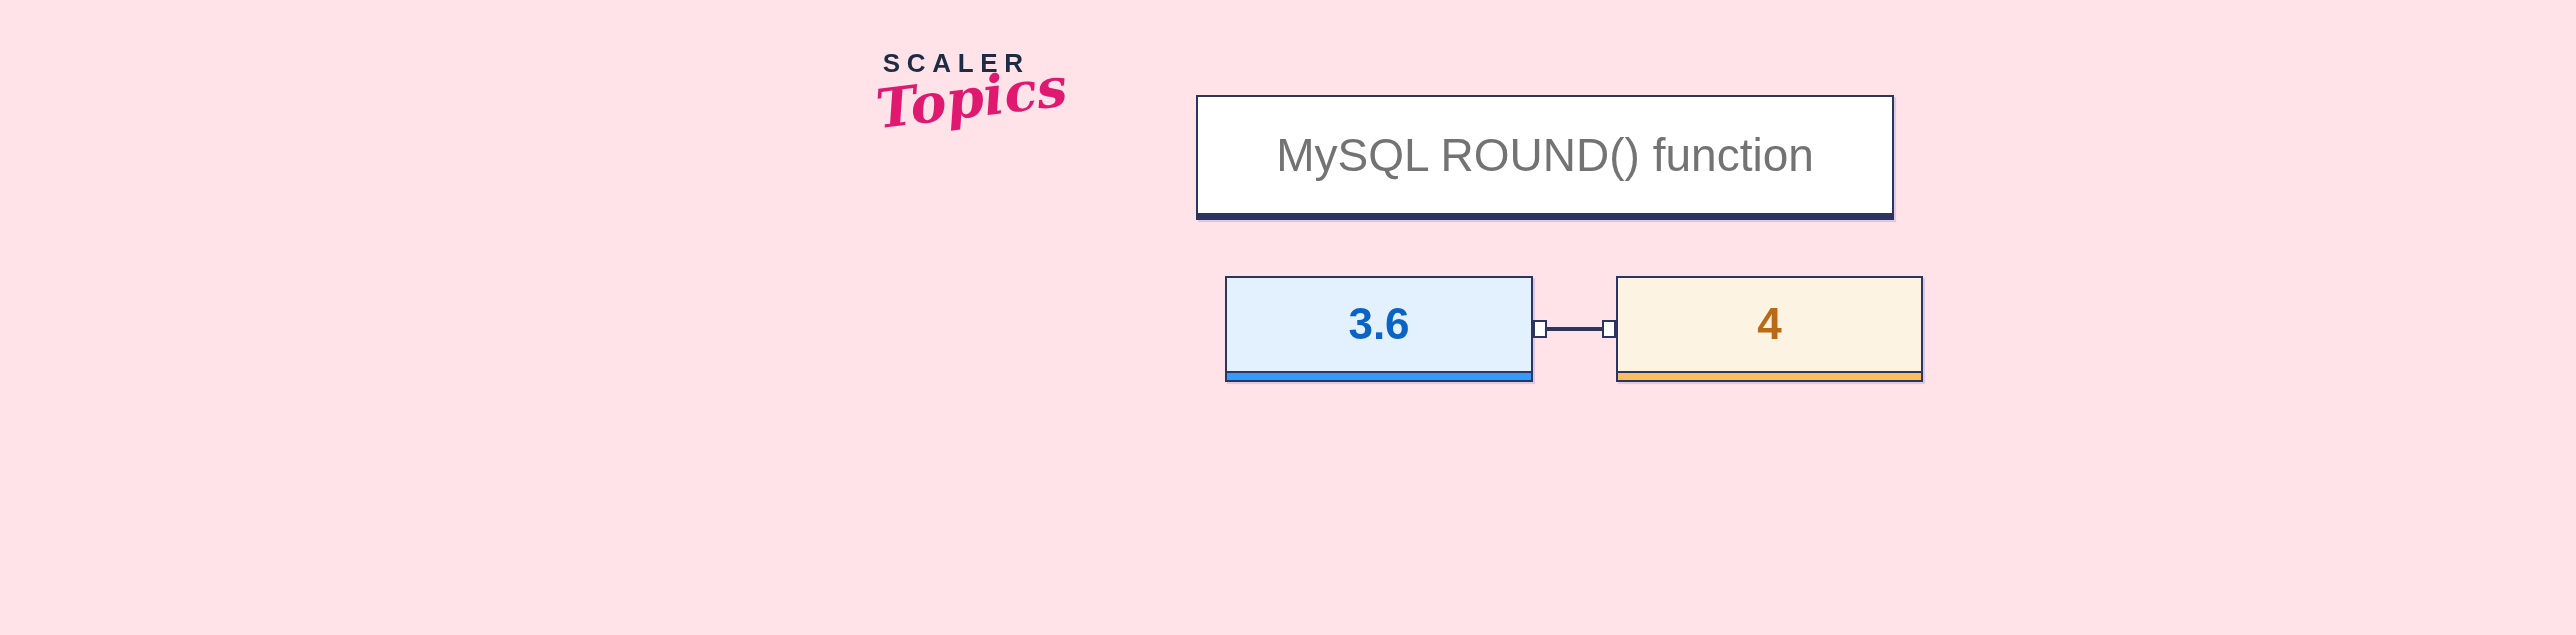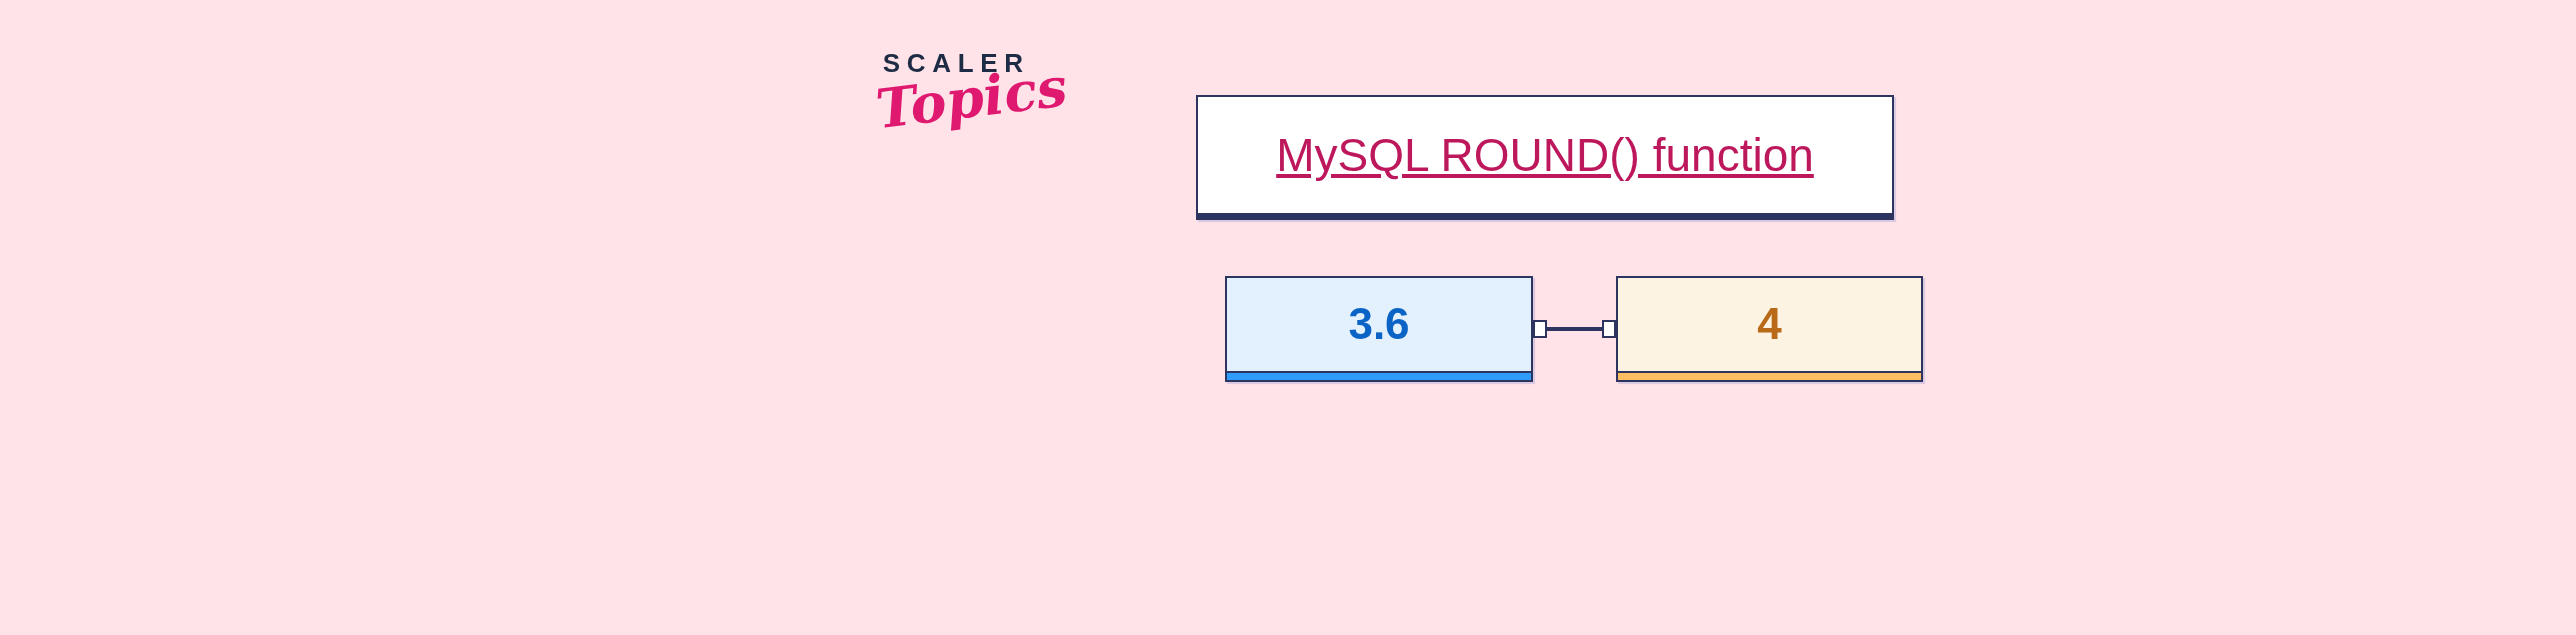--- a/index.html
+++ b/index.html
@@ -57,23 +57,22 @@
     background: #ffffff;
     border: 2.1px solid #2e3460;
     border-bottom-width: 7.2px;
     box-shadow: 2.1px 2.1px 0 rgba(189,178,219,0.55);
     display: flex;
     align-items: center;
     justify-content: center;
   }
   .title-text {
     font-size: 46px;
-    color: #be185d;
+    color: #737373;
     white-space: nowrap;
-    text-decoration: underline;
   }
 
   
   .row {
     position: absolute;
     left: 1196px;
     width: 698px;
     height: 106px;
     display: flex;
     margin-left: 29px;

